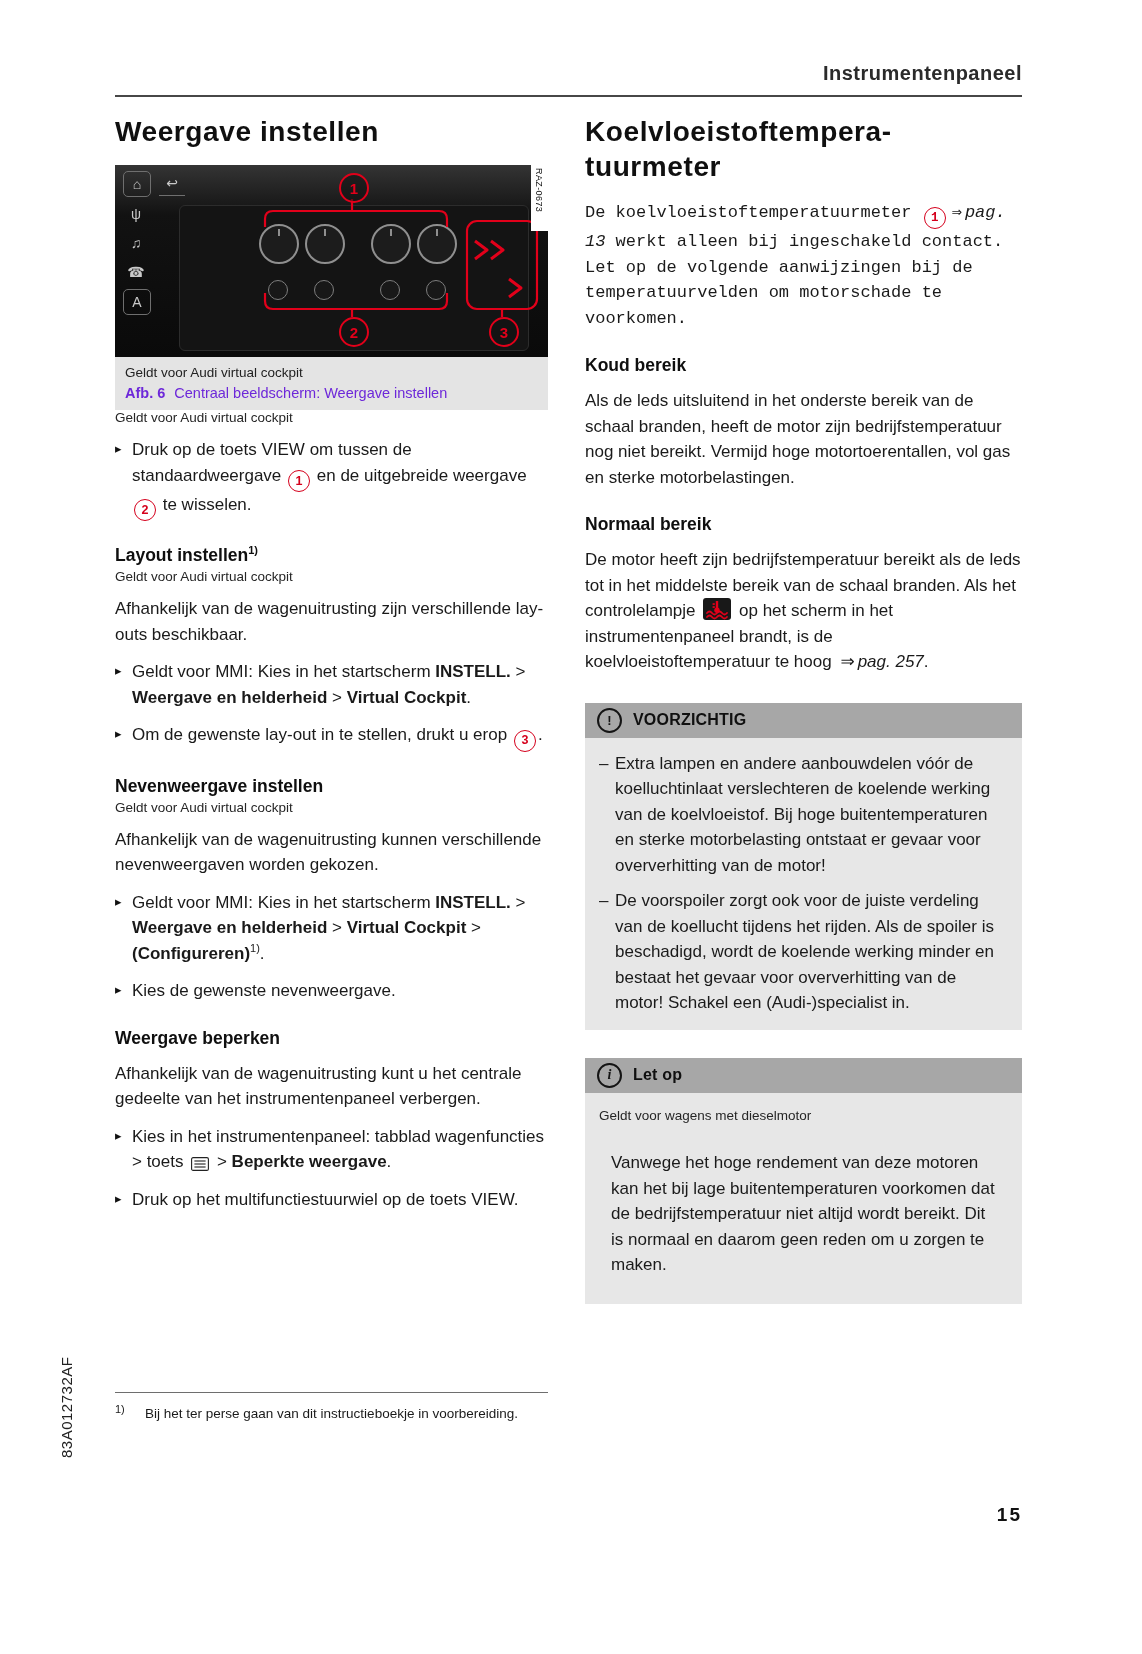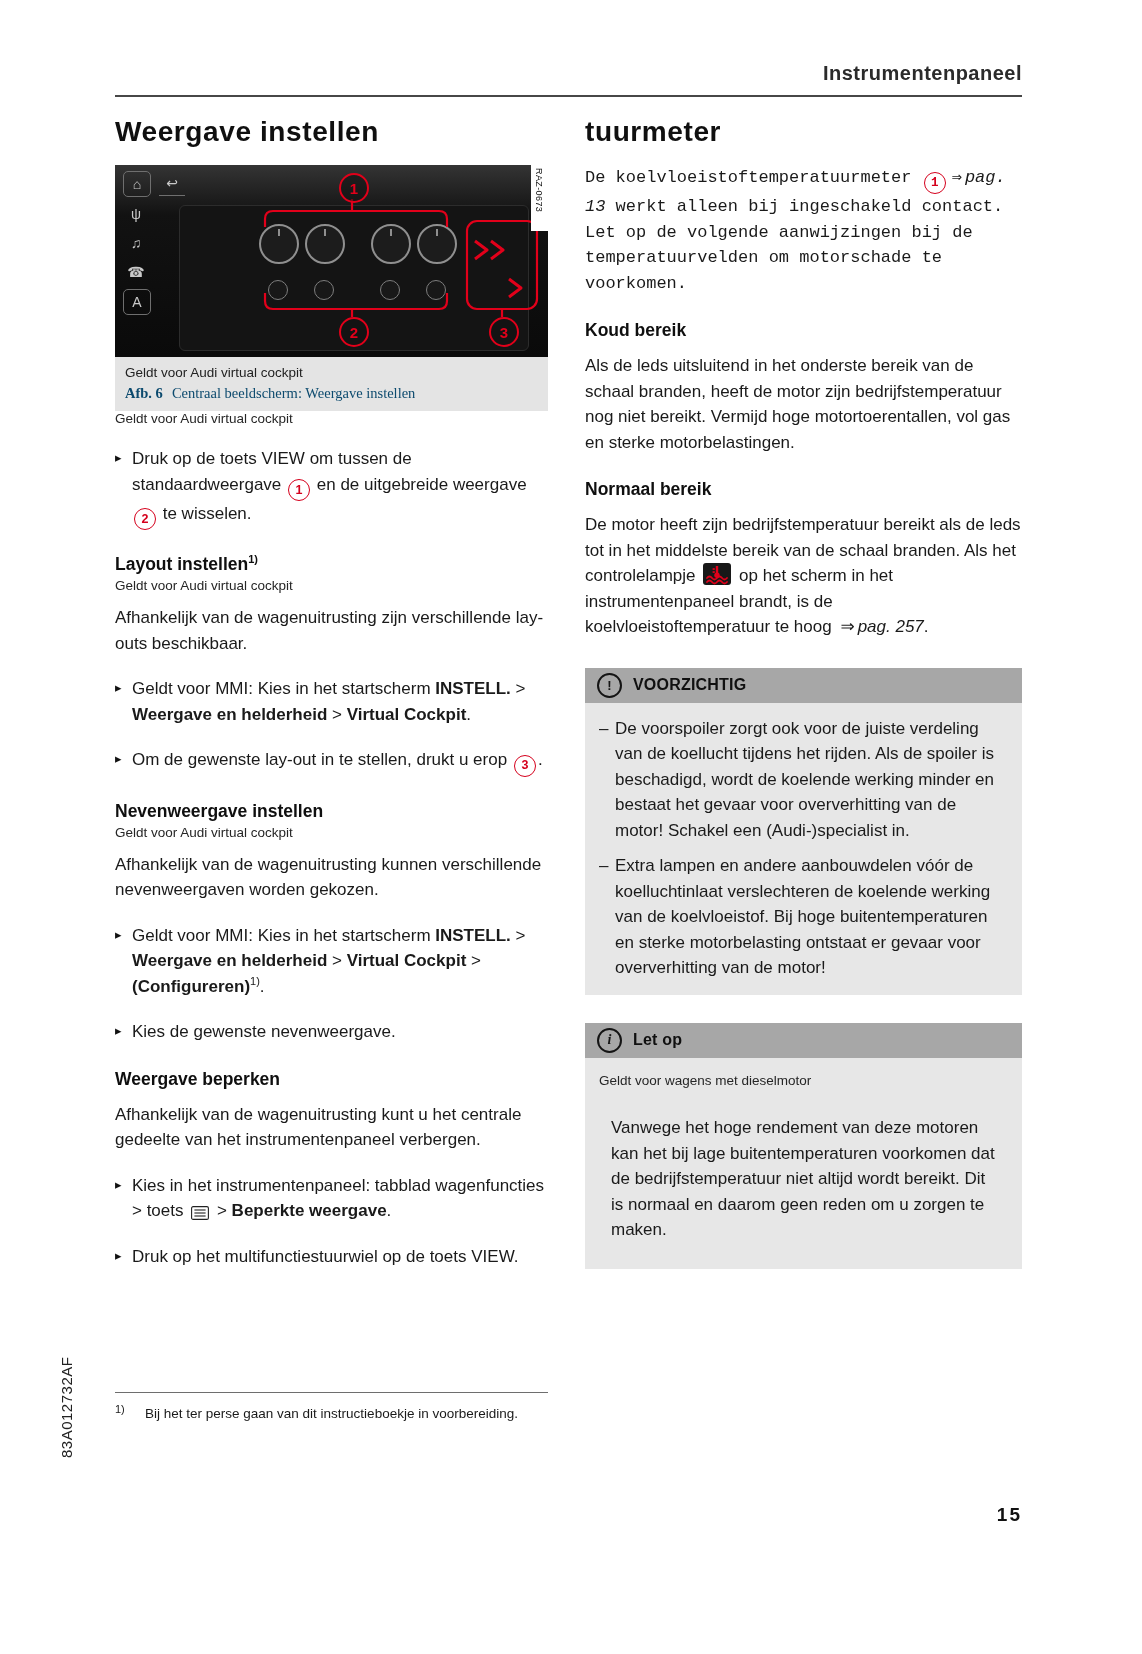--- a/index.html
+++ b/index.html
@@ -25,21 +25,21 @@
   h1.title {
     font-size:28px; font-weight:bold; letter-spacing:.6px; color:#101010;
     margin:0 0 16px 0; line-height:1.25;
   }
   h1.title .tline { display:block; }
 
   h3.sec { font-size:17.5px; font-weight:bold; color:#0f0f0f; margin:24px 0 3px 0; }
   .subnote { font-size:13.5px; color:#262626; margin:0 0 10px 0; }
   p.body { font-size:17px; line-height:1.5; margin:12px 0; }
   .bullet {
-    position:relative; padding-left:17px; font-size:17px; line-height:1.5; margin:20px 0;
+    position:relative; padding-left:17px; font-size:17px; line-height:1.5; margin:12px 0;
   }
   .bullet::before {
     content:"▸"; position:absolute; left:0; top:2px; font-size:13px; color:#111;
   }
   b.run { font-weight:bold; }
   sup.fnref { font-size:11px; vertical-align:super; line-height:0; }
 
   .cnum {
     display:inline-flex; align-items:center; justify-content:center;
     width:20px; height:20px; border:1.7px solid #d5001c; border-radius:50%;
@@ -102,21 +102,21 @@
   .callout.c3 { left:374px; top:152px; }
 
   .code-strip { position:absolute; right:0; top:0; width:17px; height:66px; background:#ffffff; }
   .code-strip span {
     position:absolute; left:13px; top:3px; transform:rotate(90deg); transform-origin:0 0;
     font-size:9px; color:#111; letter-spacing:.4px; white-space:nowrap;
   }
 
   .fig-caption { background:#e4e4e4; padding:8px 10px 9px 10px; }
   .fig-note { font-size:13.5px; color:#222; margin-bottom:5px; }
-  .fig-cap { font-size:14.5px; color:#0c4a6e;font-family:Liberation Serif, serif; }
+  .fig-cap { font-size:14.5px; color:#6d28d9; }
   .fig-cap b { font-weight:bold; margin-right:9px; }
 
   
   .alertbox { margin-top:28px; }
   .alert-head {
     background:#a7a7a7; height:35px; display:flex; align-items:center; gap:11px;
     padding:0 12px;
   }
   .sign-circle {
     width:21px; height:21px; border:2.2px solid #141414; border-radius:50%;
@@ -240,20 +240,21 @@
           <line x1="3.4" y1="7" x2="14.6" y2="7" stroke="#222" stroke-width="1.1"></line>
           <line x1="3.4" y1="10" x2="14.6" y2="10" stroke="#222" stroke-width="1.1"></line>
         </svg><span> &gt; </span><b class="run">Beperkte weergave</b><span>.</span></div>
     <div class="bullet">Druk op het multifunctiestuurwiel op de toets VIEW.</div>
 
   </div>
 
   <div class="col col-right">
 
     <h1 class="title">
+        <span class="tline">Koelvloeistoftempera-</span>
         <span class="tline">tuurmeter</span>
       </h1>
 
     <p class="body" style="margin-top:0;font-family:Liberation Mono, monospace;"><span>De koelvloeistoftemperatuurmeter </span><span class="cnum">1</span><span class="ref-arrow">⇒</span><span class="ref">pag. 13</span><span> werkt alleen bij ingeschakeld contact. Let op de volgende aanwijzingen bij de temperatuurvelden om motorschade te voorkomen.</span></p>
 
     <h3 class="sec">Koud bereik</h3>
     <p class="body">Als de leds uitsluitend in het onderste bereik van de schaal branden, heeft de motor zijn bedrijfstemperatuur nog niet bereikt. Vermijd hoge motortoerentallen, vol gas en sterke motorbelastingen.</p>
 
     <h3 class="sec">Normaal bereik</h3>
     <p class="body"><span>De motor heeft zijn bedrijfstemperatuur bereikt als de leds tot in het middelste bereik van de schaal branden. Als het controlelampje </span><svg class="coolant-svg" width="28" height="22" viewBox="0 0 28 22">
@@ -267,22 +268,22 @@
           <rect x="9.6" y="8.2" width="2.2" height="1.7" fill="#e2001a"></rect>
           <circle cx="14" cy="12.3" r="2.7" fill="#e2001a"></circle>
         </svg><span> op het scherm in het instrumentenpaneel brandt, is de koelvloeistoftemperatuur te hoog </span><span class="ref-arrow">⇒</span><span class="ref">pag. 257</span><span>.</span></p>
 
     <div class="alertbox">
       <div class="alert-head">
         <span class="sign-circle">!</span>
         <span class="alert-title">VOORZICHTIG</span>
       </div>
       <div class="alert-body">
+        <div class="dash"><span>Extra lampen en andere aanbouwdelen vóór de koelluchtinlaat verslechteren de koelende werking van de koelvloeistof. Bij hoge buitentemperaturen en sterke motorbelasting ontstaat er gevaar voor oververhitting van de motor!</span></div>
         <div class="dash"><span>De voorspoiler zorgt ook voor de juiste verdeling van de koellucht tijdens het rijden. Als de spoiler is beschadigd, wordt de koelende werking minder en bestaat het gevaar voor oververhitting van de motor! Schakel een (Audi-)specialist in.</span></div>
-        <div class="dash"><span>Extra lampen en andere aanbouwdelen vóór de koelluchtinlaat verslechteren de koelende werking van de koelvloeistof. Bij hoge buitentemperaturen en sterke motorbelasting ontstaat er gevaar voor oververhitting van de motor!</span></div>
       </div>
     </div>
 
     <div class="alertbox">
       <div class="alert-head">
         <span class="sign-circle info">i</span>
         <span class="alert-title">Let op</span>
       </div>
       <div class="alert-body">
         <div class="subnote">Geldt voor wagens met dieselmotor</div>

